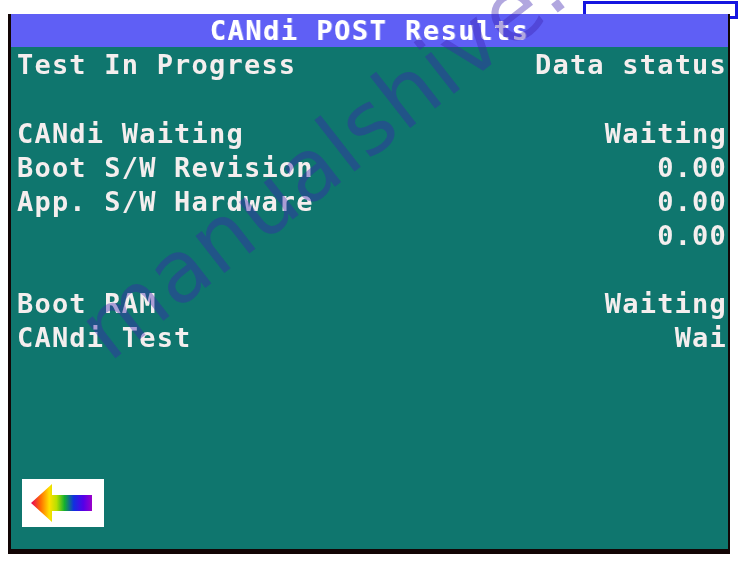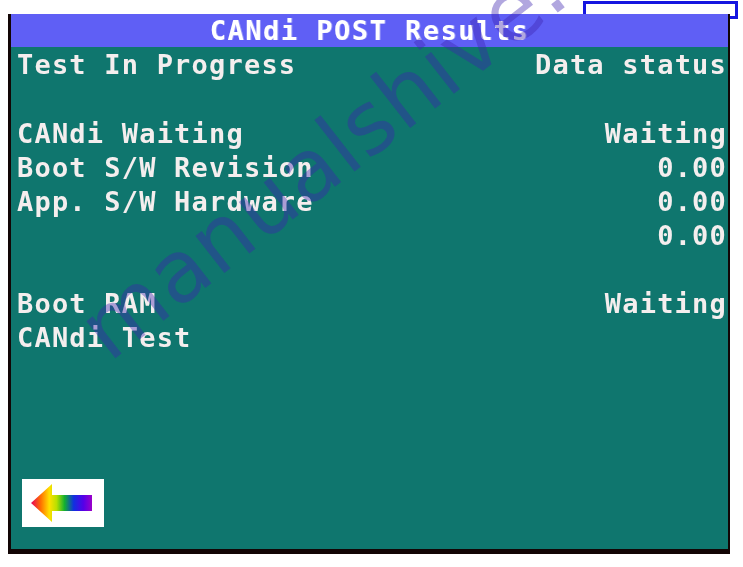--- a/index.html
+++ b/index.html
@@ -185,20 +185,21 @@
 
       <div class="row spacer"></div>
 
       <div class="row">
         <span class="lbl">Boot RAM</span>
         <span class="val">Waiting</span>
       </div>
 
       <div class="row">
         <span class="lbl">CANdi Test</span>
+        <span class="val">Wai</span>
       </div>
 
 
     </div>
 
     <button id="backbtn">
       <span>
         <svg width="82" height="48" viewBox="0 0 82 48" xmlns="http://www.w3.org/2000/svg">
           <defs>
             <linearGradient id="rbw" x1="1" y1="0" x2="0" y2="0">

